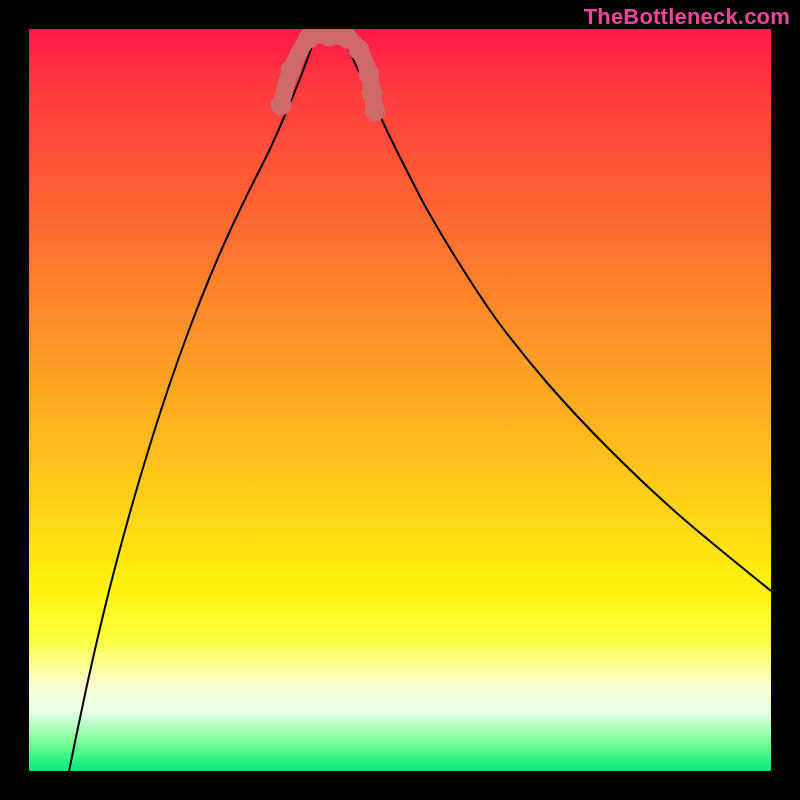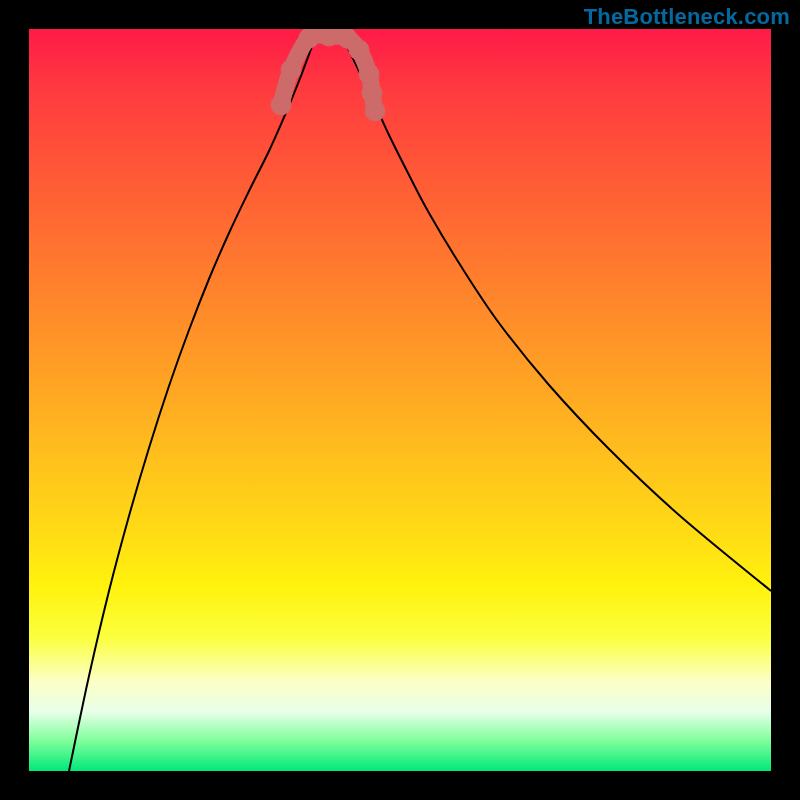--- a/index.html
+++ b/index.html
@@ -46,21 +46,21 @@
     width: 742px;
     height: 742px;
     pointer-events: none;
   }
   .watermark {
     position: absolute;
     top: 4px;
     right: 10px;
     font-size: 22px;
     font-weight: 600;
-    color: #0369a1;
+    color: #ec4899;
     letter-spacing: 0.2px;
     user-select: none;
   }
 </style>
 </head>
 <body>
 
 <div class="frame">
   <div class="plot-area">
     <svg class="svg-layer" viewBox="0 0 742 742" preserveAspectRatio="none">

